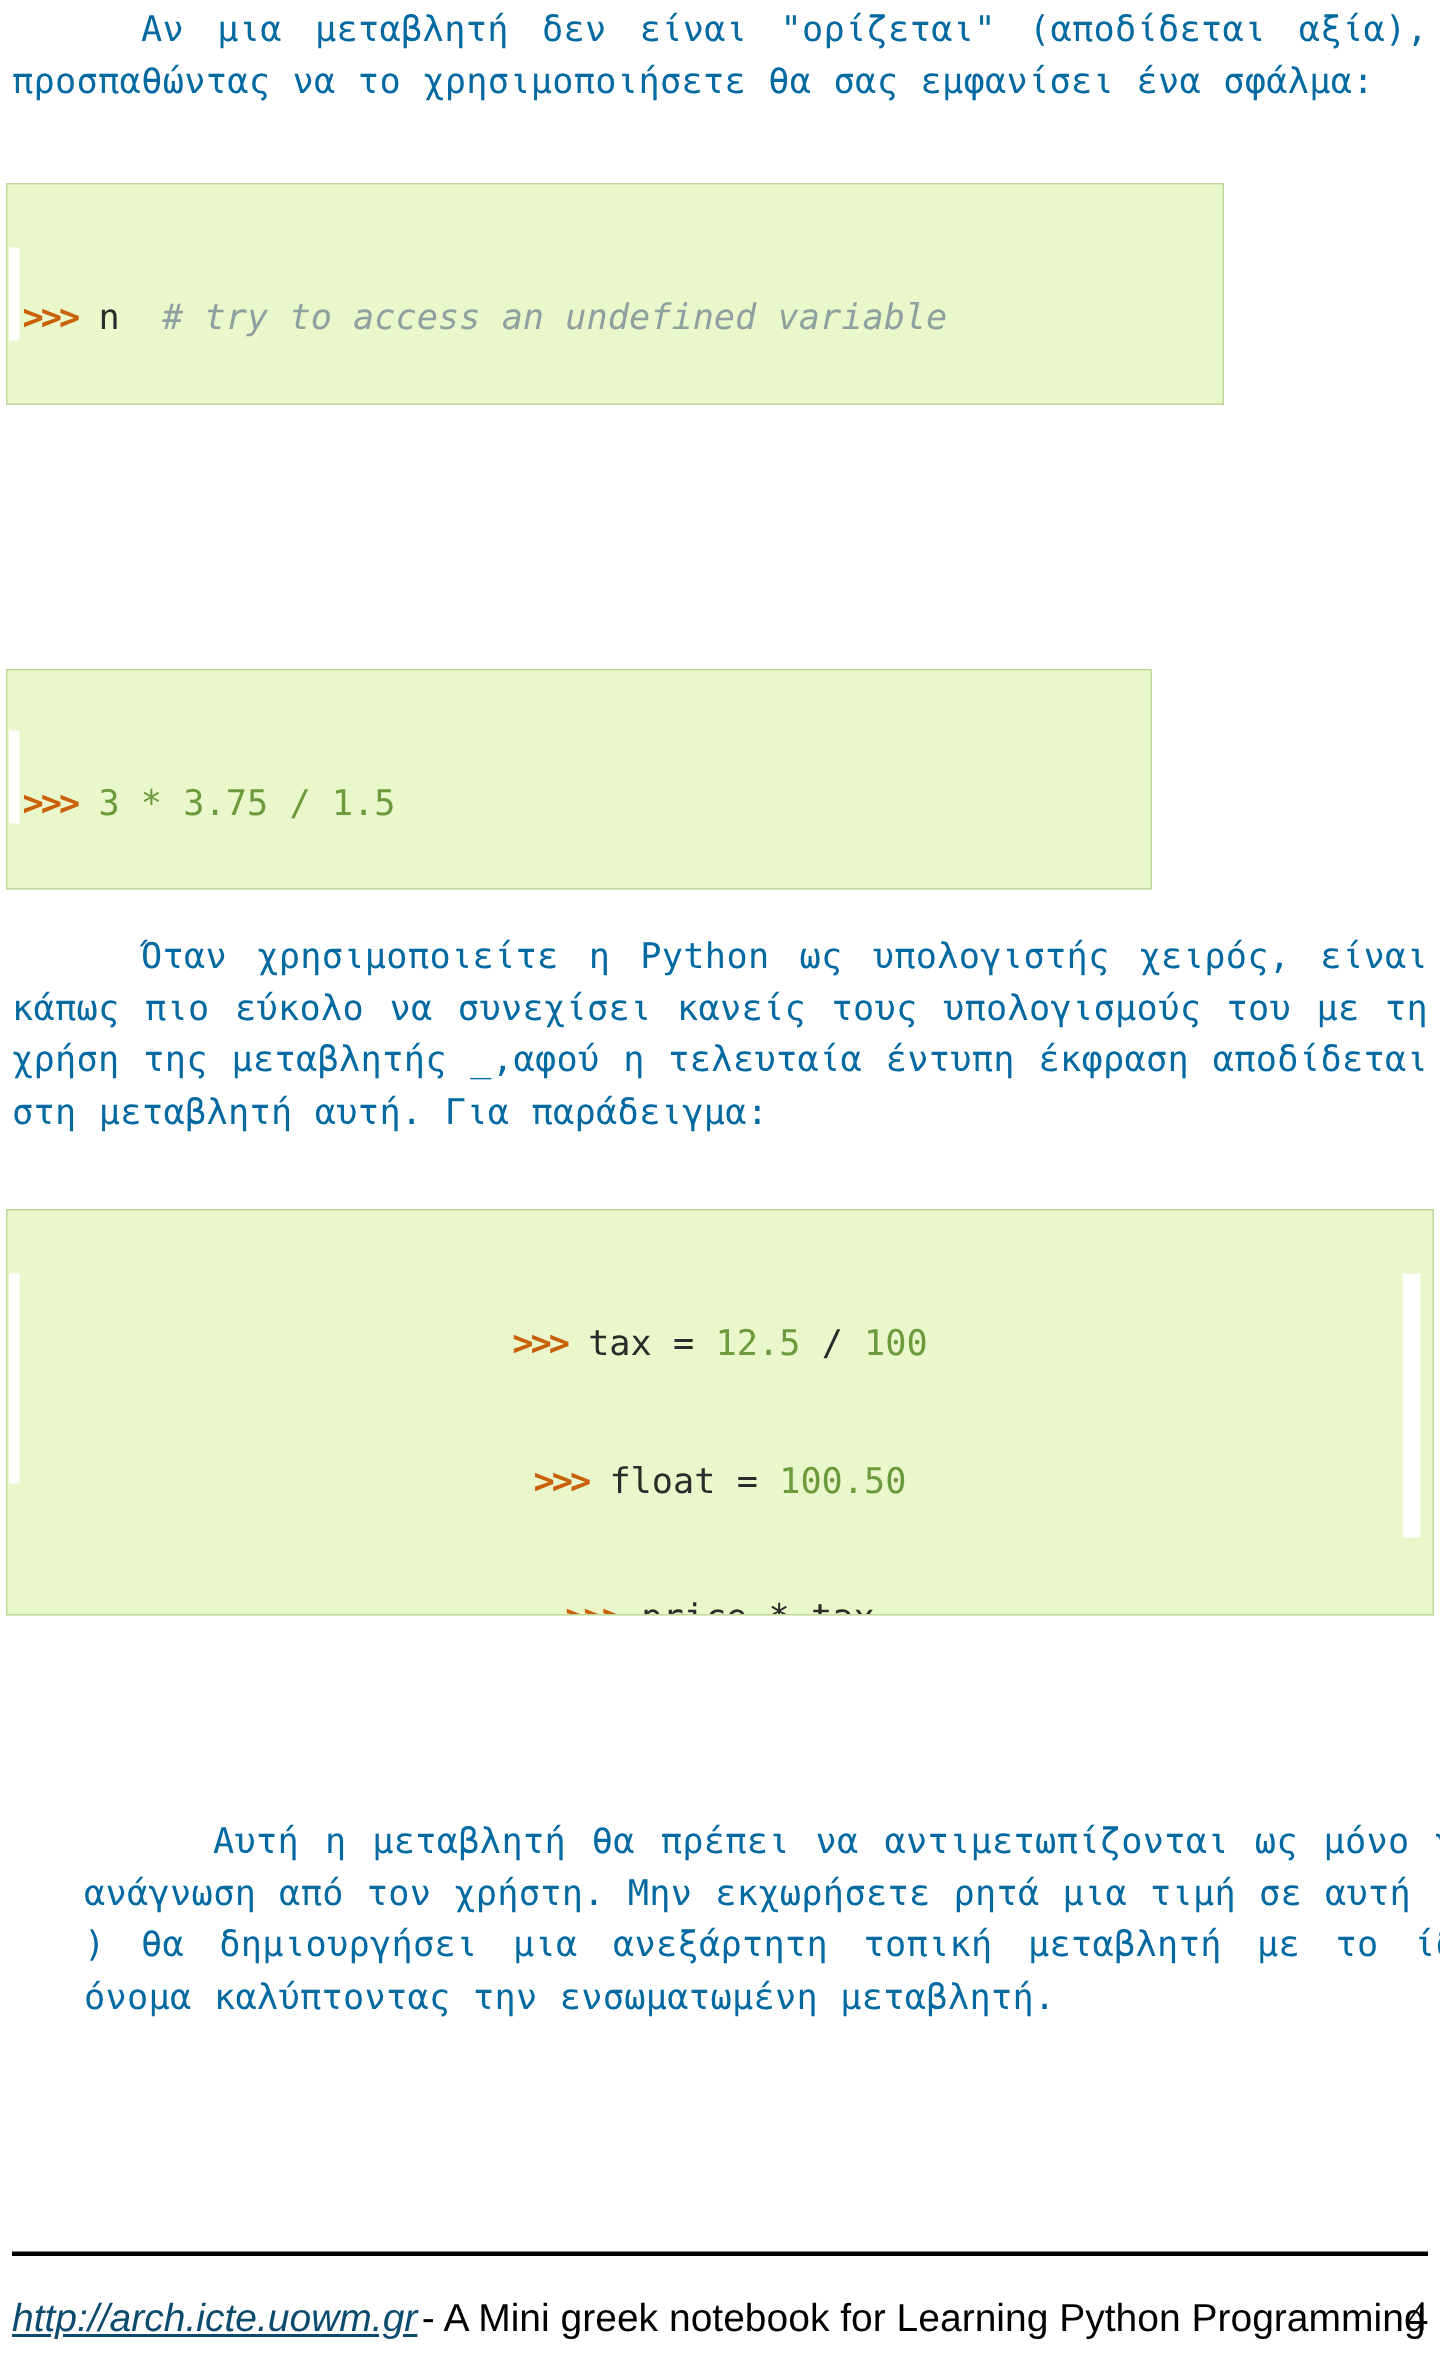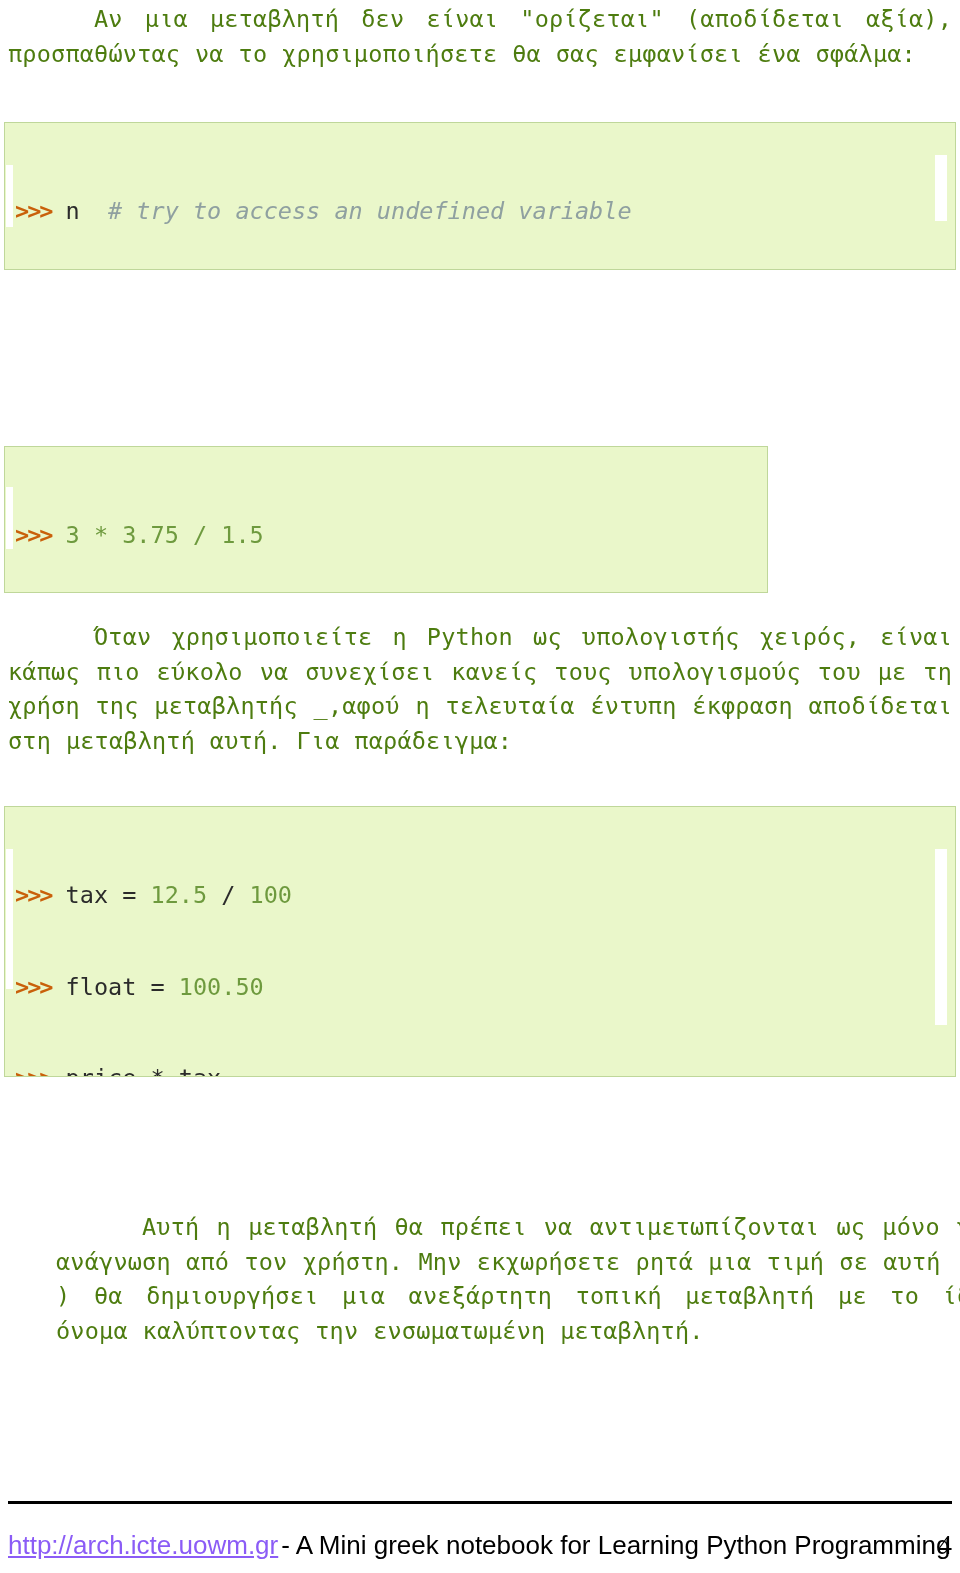--- a/index.html
+++ b/index.html
@@ -25,21 +25,21 @@
     padding: 0 8px;
   }
 
   
   .para {
     font-family: "DejaVu Sans Mono", "Liberation Mono", monospace;
     font-size: 23.5px;
     line-height: 34.5px;
     text-align: justify;
     text-justify: inter-word;
-    color: #4d7c0f;
+    color: #0369a1;
     margin: 0;
     letter-spacing: 0.2px;
     text-indent: 86px;
     word-spacing: 0.5px;
   }
 
   .p-intro   { position: absolute; left: 8px; top: 2px;    width: 944px; }
   .p-float   { position: absolute; left: 8px; top: 322px;  width: 944px; }
   .p-calc    { position: absolute; left: 8px; top: 620px;  width: 944px; }
   .p-ro      { position: absolute; left: 8px; top: 1210px; width: 944px; margin-left: 48px; }
@@ -59,23 +59,23 @@
     overflow: hidden;
   }
   .codeblock .line { display: block; height: 30.5px; }
 
   
   .notch {
     position: absolute;
     background: #ffffff;
   }
 
-  .cb1 { left: 4px;  top: 122px; width: 952px; height: 148px; }
+  .cb1 { left: 4px;  top: 122px; width: 812px; height: 148px; }
   .cb2 { left: 4px;  top: 446px; width: 764px; height: 147px; }
-  .cb3 { left: 4px;  top: 806px; width: 952px; height: 271px; }
+  .cb3 { left: 4px;  top: 806px; width: 952px; height: 271px; text-align: center; }
 
   
   .prompt  { color: #c9600a; font-weight: bold; letter-spacing: -2px; }
   .ident   { color: #2b2b2b; }
   .comment { color: #8fa0a0; font-style: italic; }
   .num     { color: #6e9a3e; }
   .op      { color: #2b2b2b; }
 
   
   .footer-rule {
@@ -92,23 +92,24 @@
     top: 1528px;
     width: 944px;
     font-family: "Liberation Sans", sans-serif;
     font-size: 26px;
     line-height: 34px;
     color: #000000;
     display: flex;
     align-items: baseline;
   }
   .footer-link {
-    color: #8b5cf6;
+    color: #0c4a6e;
     text-decoration: underline;
     white-space: nowrap;
+    font-style: italic;
   }
   .footer-text { white-space: nowrap; margin-left: 3px; }
   .footer-page {
     position: absolute;
     right: 0;
     top: 0;
     font-family: "Liberation Serif", serif;
     font-size: 28px;
     color: #000000;
   }

